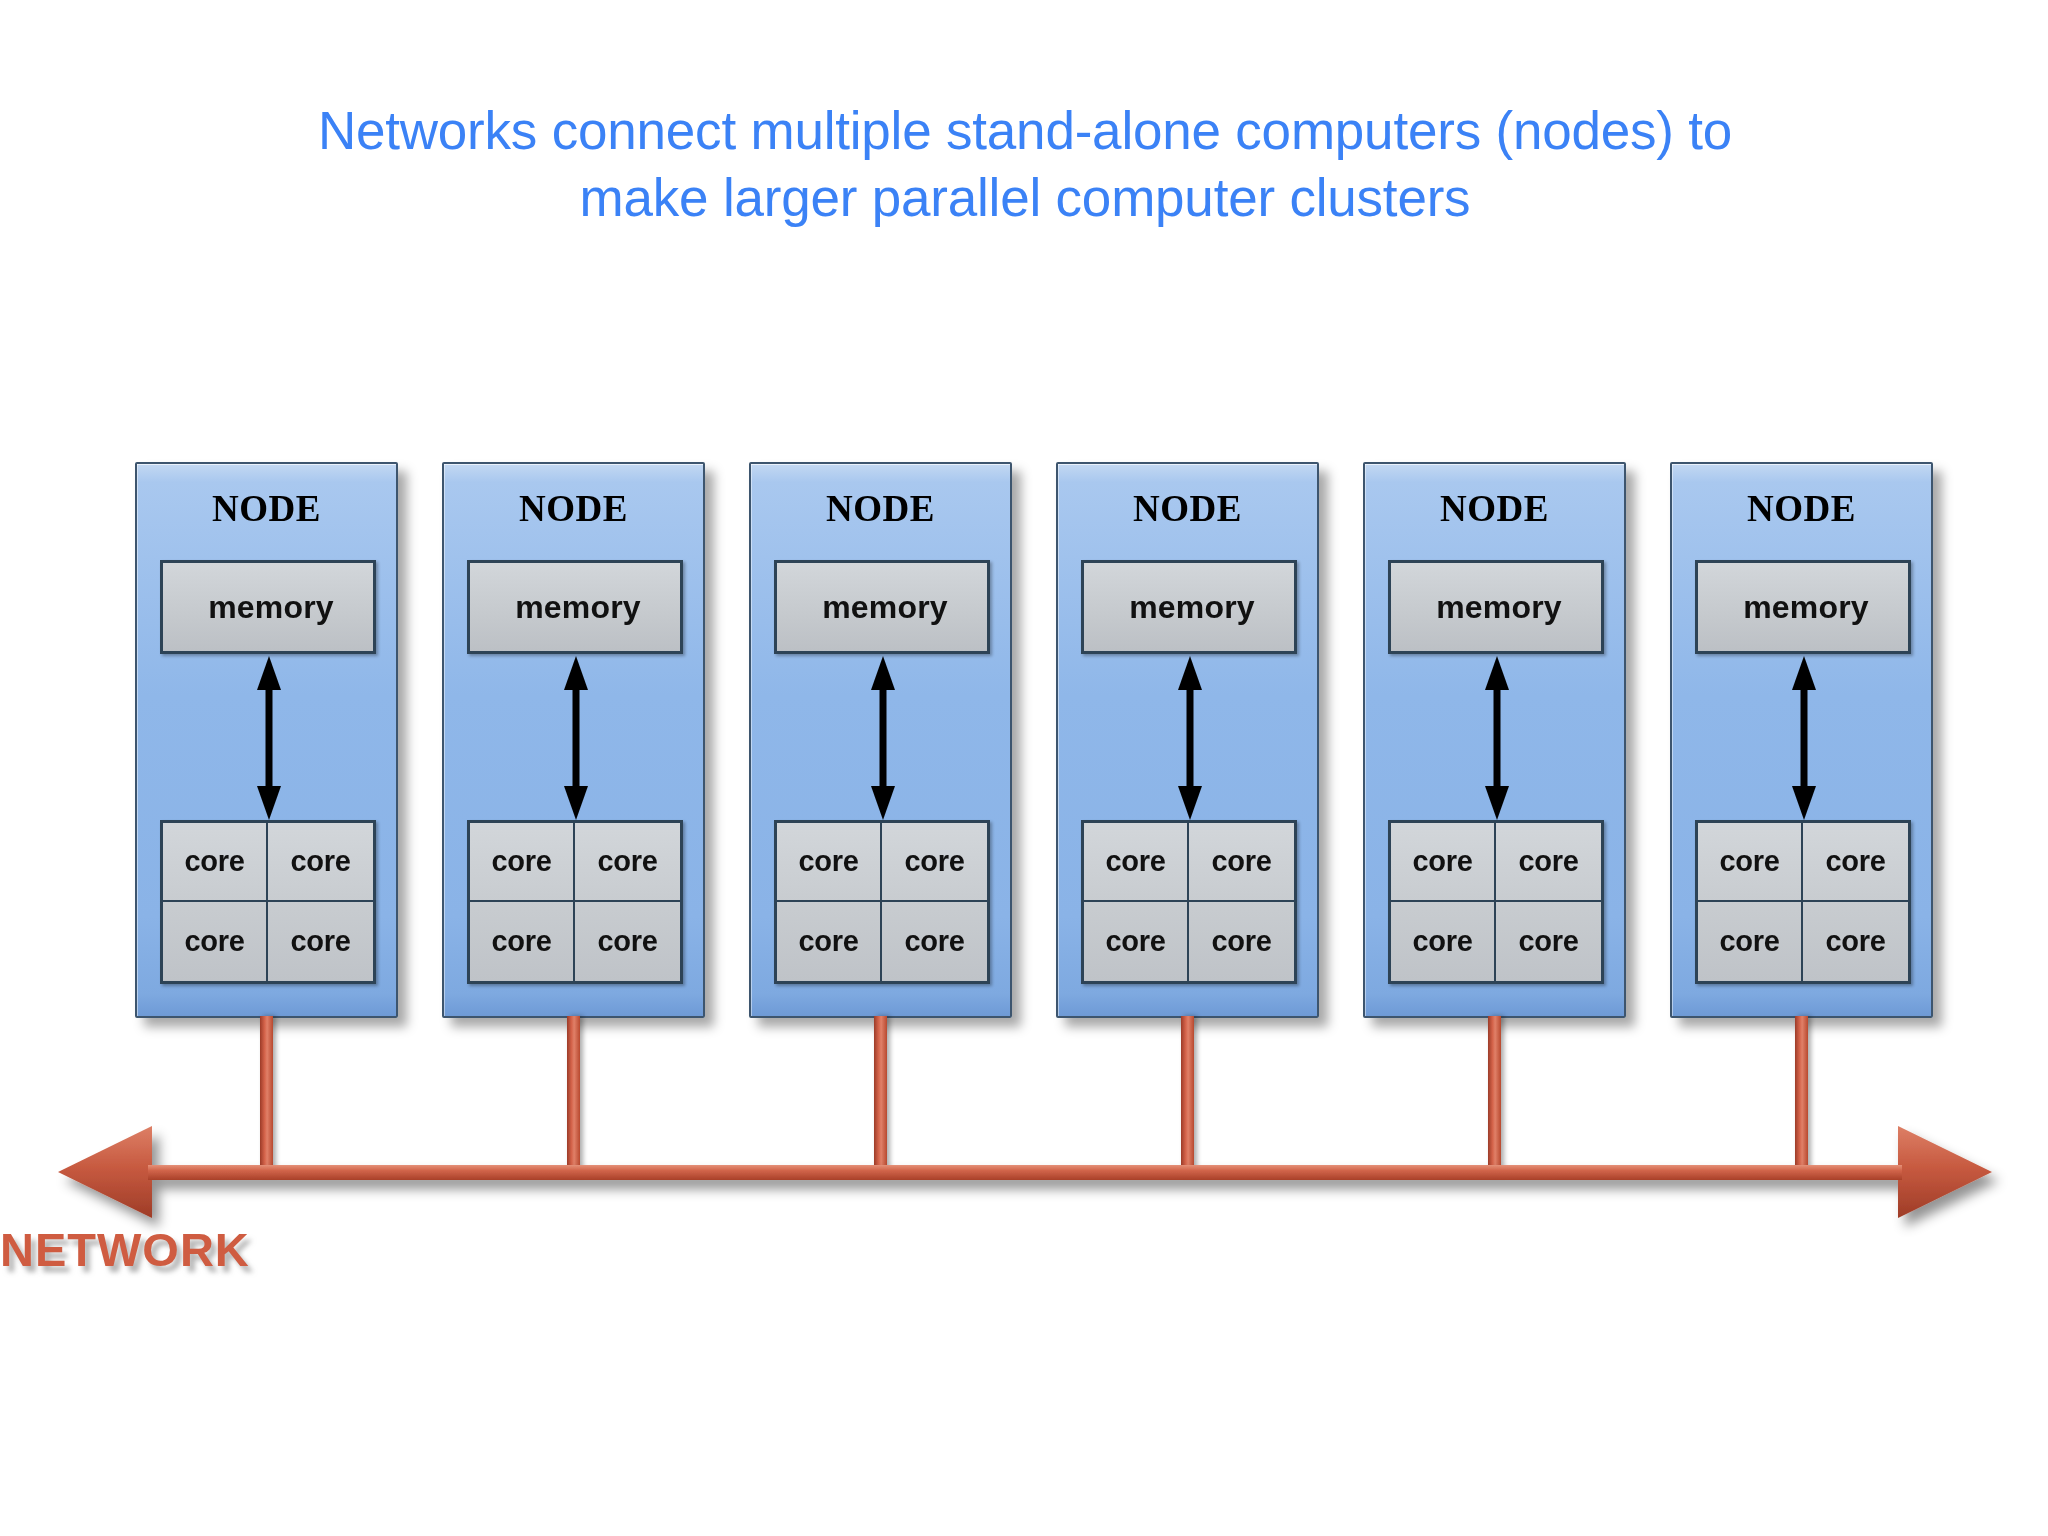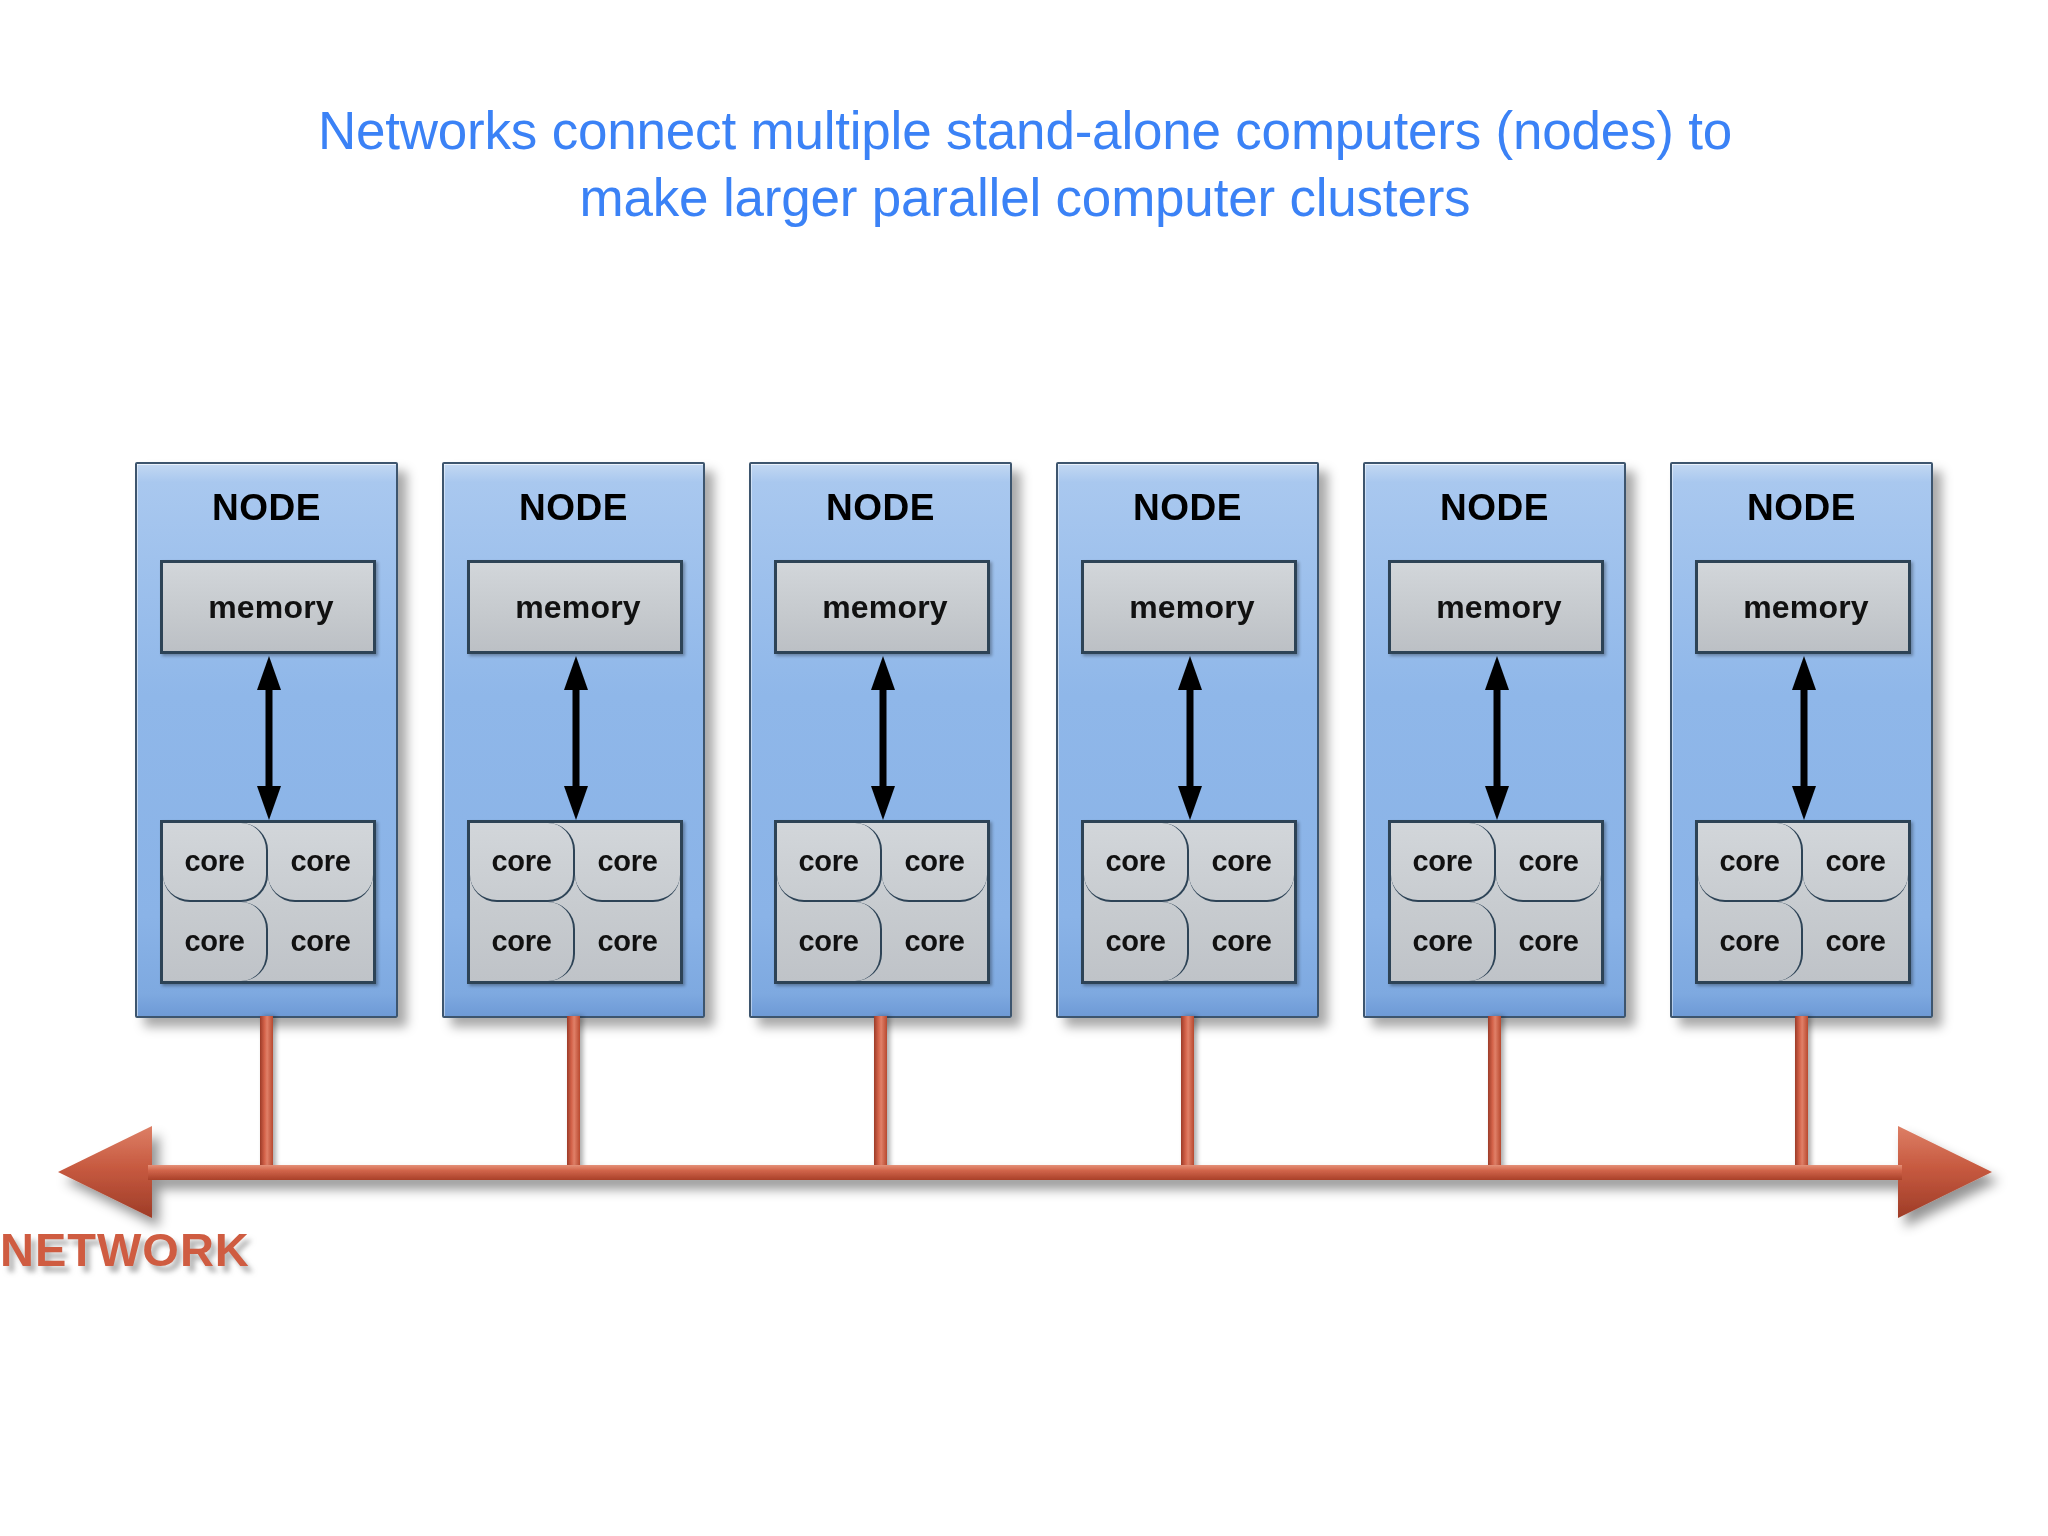--- a/index.html
+++ b/index.html
@@ -61,21 +61,21 @@
       9px 9px 11px rgba(0,0,0,0.34),
       inset 0 1px 0 rgba(255,255,255,0.65),
       inset 1px 0 0 rgba(255,255,255,0.45);
   }
   .node-title {
     position: absolute;
     left: 0;
     top: 23px;
     width: 100%;
     text-align: center;
-    font-family: Liberation Sans, sans-serif;
+    font-family: Liberation Serif, serif;
     font-size: 37px;
     font-weight: bold;
     color: #000000;
     letter-spacing: 0.5px;
   }
 
   
   .memory-box {
     position: absolute;
     left: 23px;
@@ -123,21 +123,20 @@
     grid-template-columns: 1fr 1fr;
     grid-template-rows: 1fr 1fr;
   }
   .core-cell {
     box-sizing: border-box;
     display: flex;
     align-items: center;
     justify-content: center;
     border-right: 2px solid #2d4356;
     border-bottom: 2px solid #2d4356;
-    border-radius: 27px;
   }
   .core-cell:nth-child(2), .core-cell:nth-child(4) { border-right: none; }
   .core-cell:nth-child(3), .core-cell:nth-child(4) { border-bottom: none; }
   .core-label {
     font-family: "Liberation Sans", sans-serif;
     font-size: 29px;
     font-weight: bold;
     color: #111111;
     letter-spacing: -0.3px;
   }

